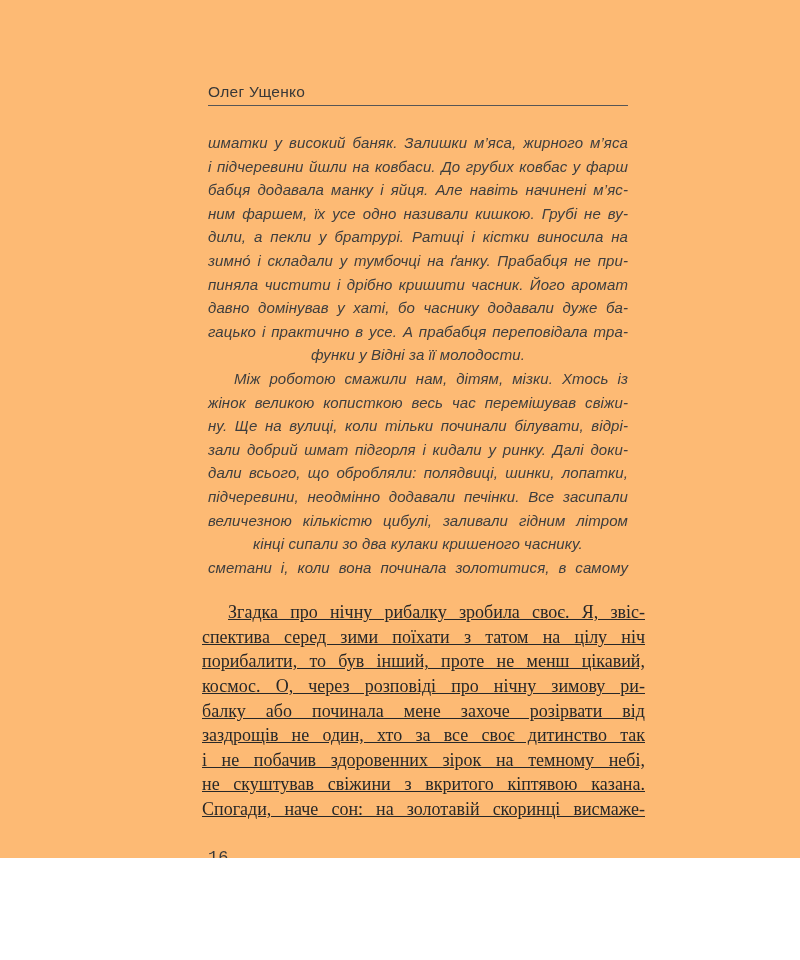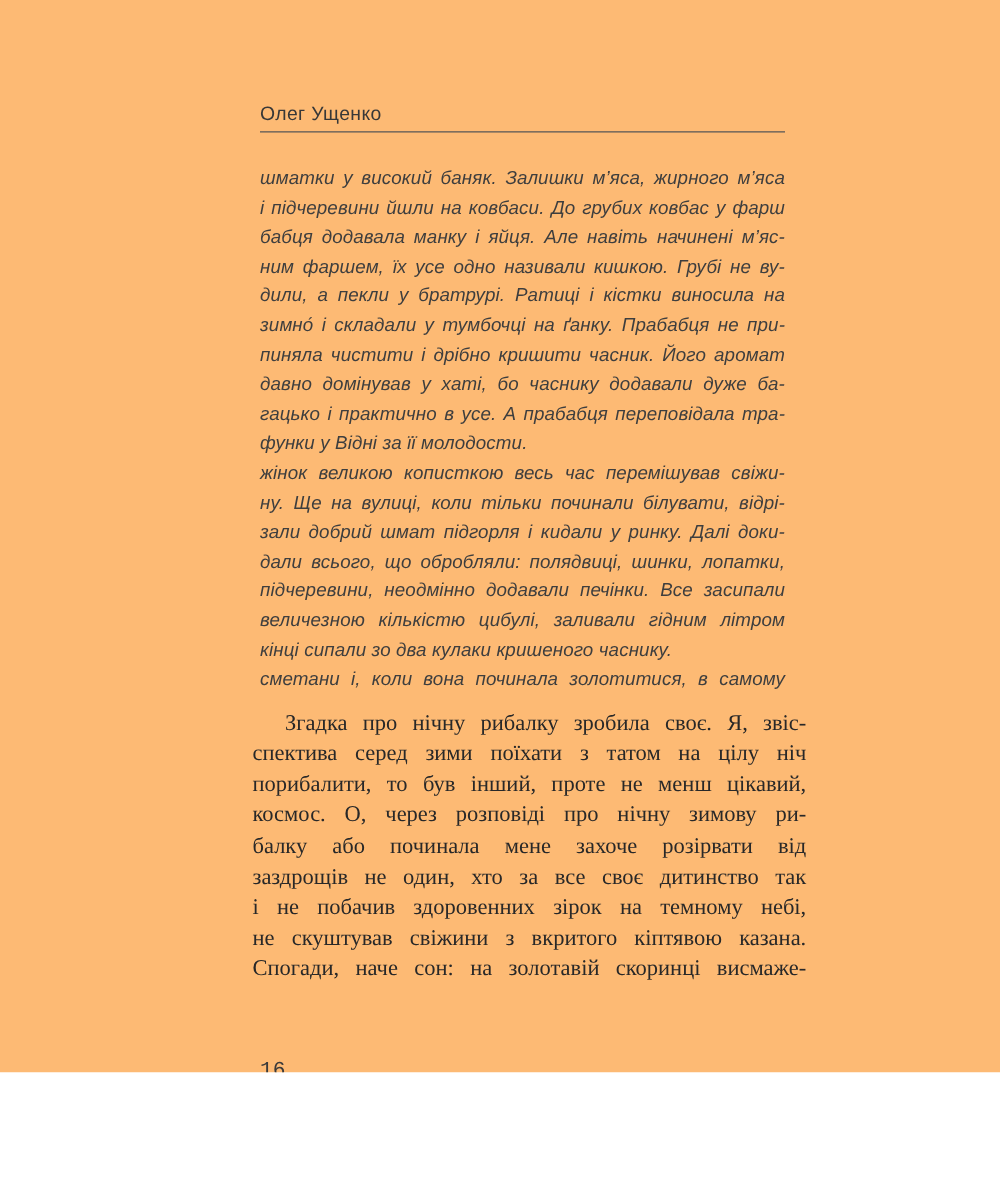--- a/index.html
+++ b/index.html
@@ -45,24 +45,25 @@
     letter-spacing: 0.1px;
     color: #3e3e3e;
   }
   .para-serif {
     font-family: "Liberation Serif", serif;
     font-size: 18px;
     line-height: 24.6px;
     color: #282828;
     margin-left: -6px;
     width: 443px;
-    margin-top: 10px;
+    margin-top: 21px;
+    text-decoration: underline;
   }
   .tline {
-    text-align: left;
+    text-align: center;
     white-space: normal;
   }
   .tline.just {
     text-align: justify;
     text-align-last: justify;
   }
   .tline.ind {
     text-indent: 26px;
   }
   .page-number {
@@ -89,20 +90,21 @@
         <div class="tline just">бабця додавала манку і яйця. Але навіть начинені м’яс-</div>
         <div class="tline just">ним фаршем, їх усе одно називали кишкою. Грубі не ву-</div>
         <div class="tline just">дили, а пекли у братрурі. Ратиці і кістки виносила на</div>
         <div class="tline just">зимно́ і складали у тумбочці на ґанку. Прабабця не при-</div>
         <div class="tline just">пиняла чистити і дрібно кришити часник. Його аромат</div>
         <div class="tline just">давно домінував у хаті, бо часнику додавали дуже ба-</div>
         <div class="tline just">гацько і практично в усе. А прабабця переповідала тра-</div>
         <div class="tline">функи у Відні за її молодости.</div>
       </div>
       <div class="para para-italic">
+        <div class="tline just ind">Між роботою смажили нам, дітям, мізки. Хтось із</div>
         <div class="tline just">жінок великою кописткою весь час перемішував свіжи-</div>
         <div class="tline just">ну. Ще на вулиці, коли тільки починали білувати, відрі-</div>
         <div class="tline just">зали добрий шмат підгорля і кидали у ринку. Далі доки-</div>
         <div class="tline just">дали всього, що обробляли: полядвиці, шинки, лопатки,</div>
         <div class="tline just">підчеревини, неодмінно додавали печінки. Все засипали</div>
         <div class="tline just">величезною кількістю цибулі, заливали гідним літром</div>
         <div class="tline">кінці сипали зо два кулаки кришеного часнику.</div>
         <div class="tline just">сметани і, коли вона починала золотитися, в самому</div>
       </div>
       <div class="para para-serif">

